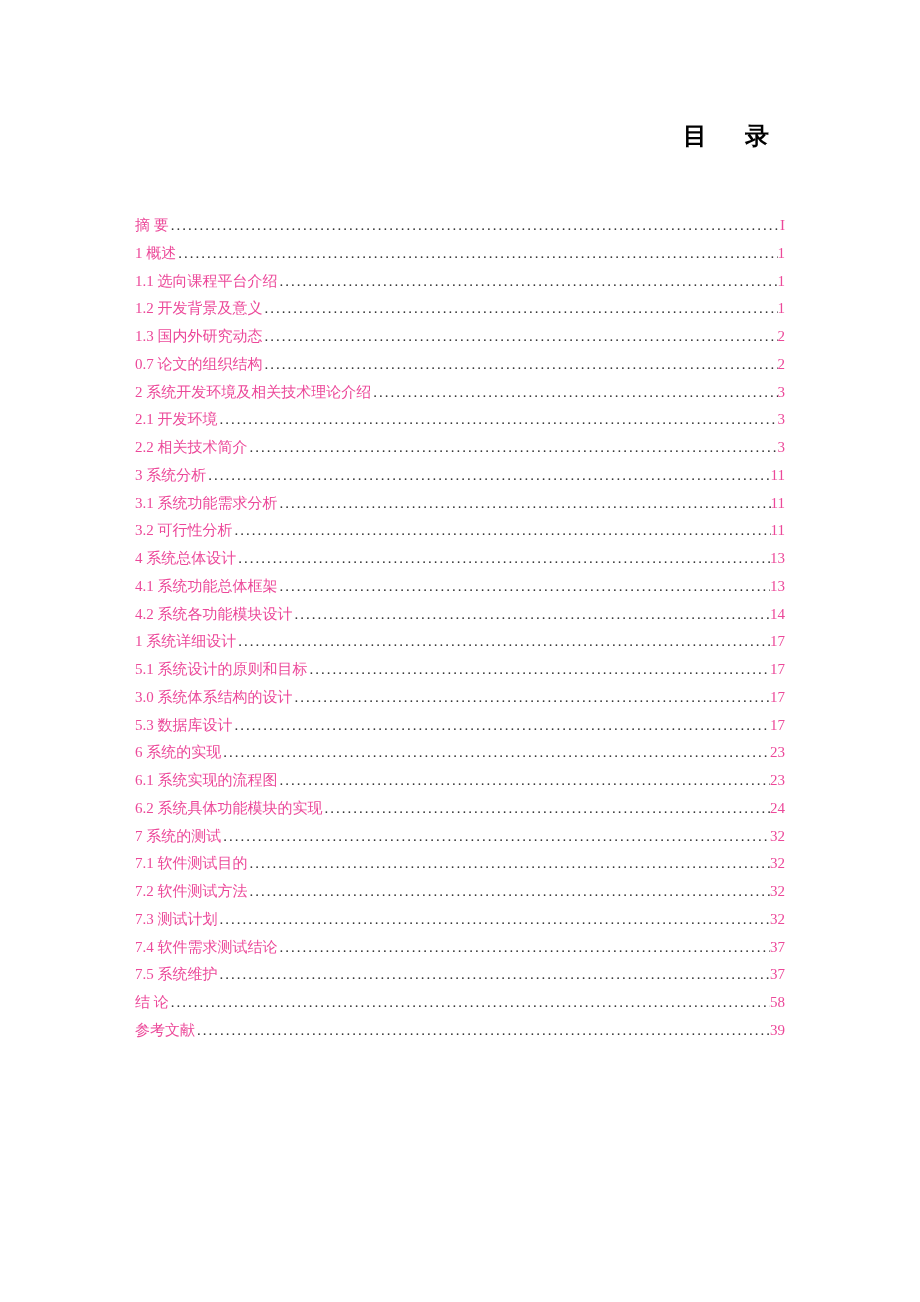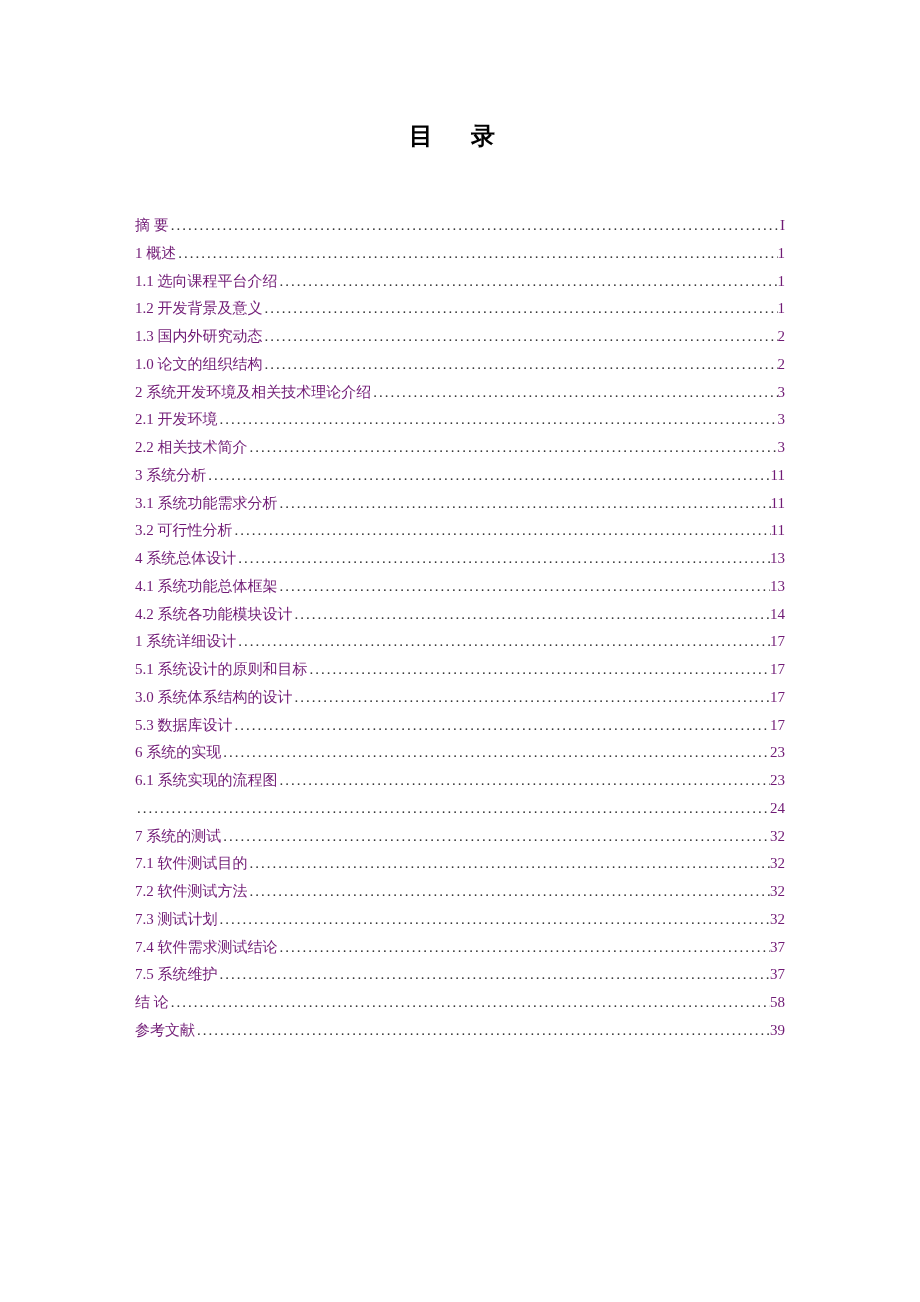--- a/index.html
+++ b/index.html
@@ -7,30 +7,30 @@
       padding: 0;
       background: #ffffff;
       font-family: "SimSun", "宋体", serif;
       width: 920px;
       min-height: 1302px;
     }
     .page {
       padding: 120px 135px 100px 135px;
     }
     .title {
-      text-align: center;
+      text-align: right;
       font-size: 24px;
       font-weight: bold;
       letter-spacing: 16px;
       margin-bottom: 60px;
       color: #000;
     }
     .toc-entries {
       font-size: 15px;
-      color: #701a75;
+      color: #ec4899;
       line-height: 1.85;
     }
     .toc-row {
       display: flex;
       align-items: baseline;
       white-space: nowrap;
       overflow: hidden;
     }
     .toc-label {
       flex: 0 0 auto;
@@ -75,21 +75,21 @@
         <span class="toc-label">1.2 开发背景及意义</span>
         <span class="toc-dots"></span>
         <span class="toc-page">1</span>
       </div>
       <div class="toc-row">
         <span class="toc-label">1.3  国内外研究动态</span>
         <span class="toc-dots"></span>
         <span class="toc-page">2</span>
       </div>
       <div class="toc-row">
-        <span class="toc-label">1.0  论文的组织结构</span>
+        <span class="toc-label">0.7  论文的组织结构</span>
         <span class="toc-dots"></span>
         <span class="toc-page">2</span>
       </div>
       <div class="toc-row">
         <span class="toc-label">2 系统开发环境及相关技术理论介绍</span>
         <span class="toc-dots"></span>
         <span class="toc-page">3</span>
       </div>
       <div class="toc-row">
         <span class="toc-label">2.1 开发环境</span>
@@ -155,20 +155,21 @@
         <span class="toc-label">6  系统的实现</span>
         <span class="toc-dots"></span>
         <span class="toc-page">23</span>
       </div>
       <div class="toc-row">
         <span class="toc-label">6.1  系统实现的流程图</span>
         <span class="toc-dots"></span>
         <span class="toc-page">23</span>
       </div>
       <div class="toc-row">
+        <span class="toc-label">6.2  系统具体功能模块的实现</span>
         <span class="toc-dots"></span>
         <span class="toc-page">24</span>
       </div>
       <div class="toc-row">
         <span class="toc-label">7  系统的测试</span>
         <span class="toc-dots"></span>
         <span class="toc-page">32</span>
       </div>
       <div class="toc-row">
         <span class="toc-label">7.1 软件测试目的</span>

